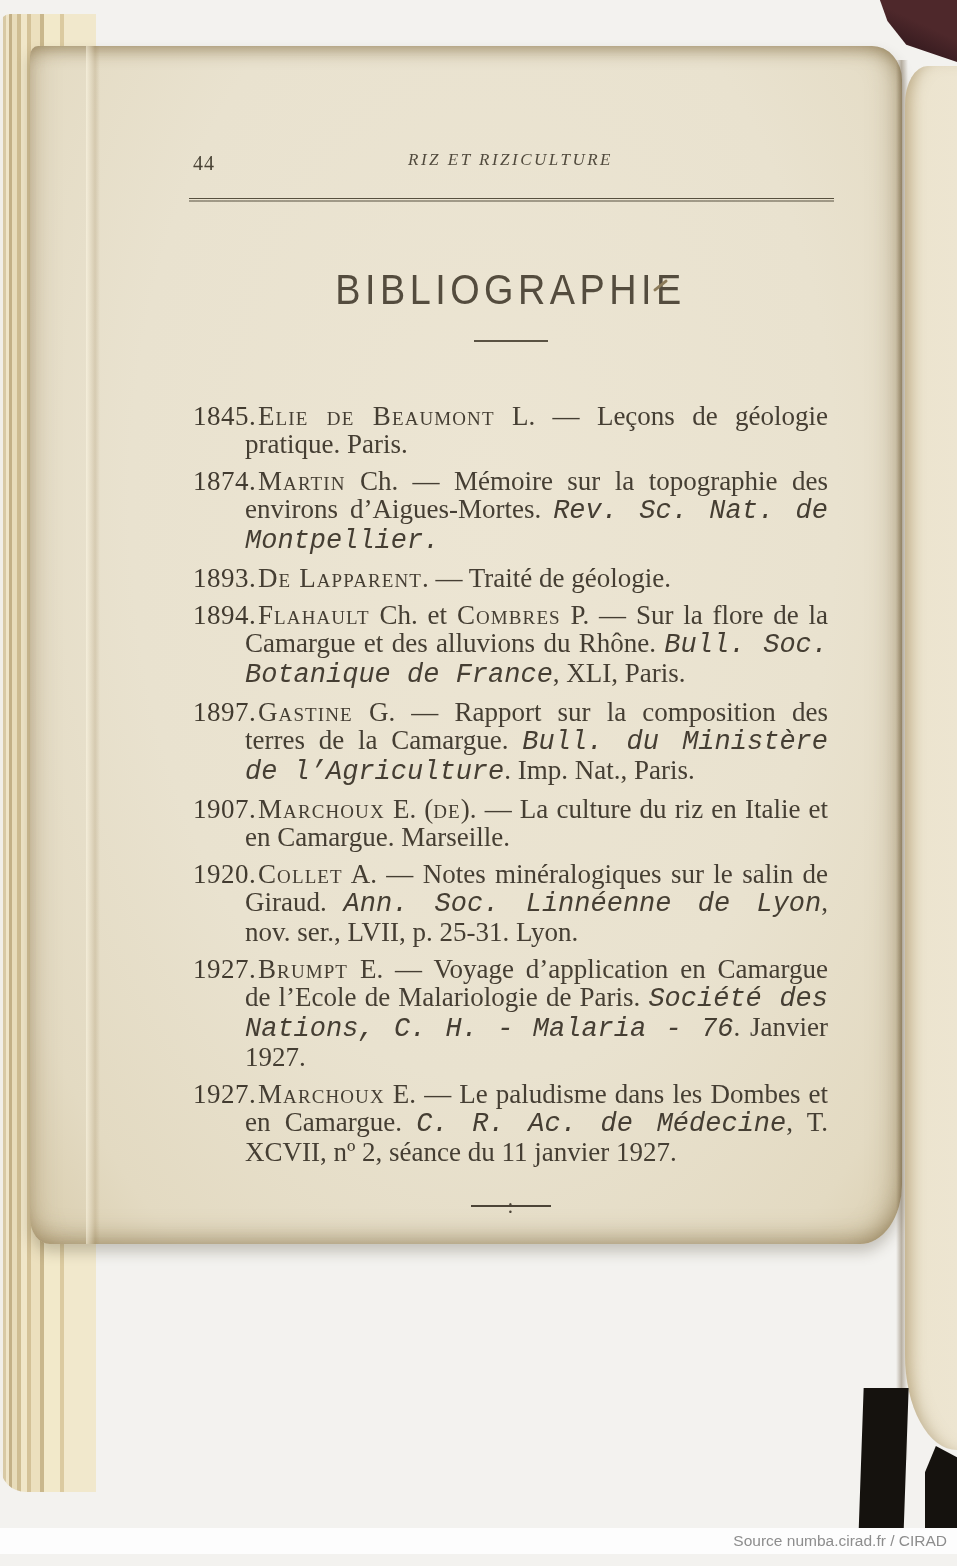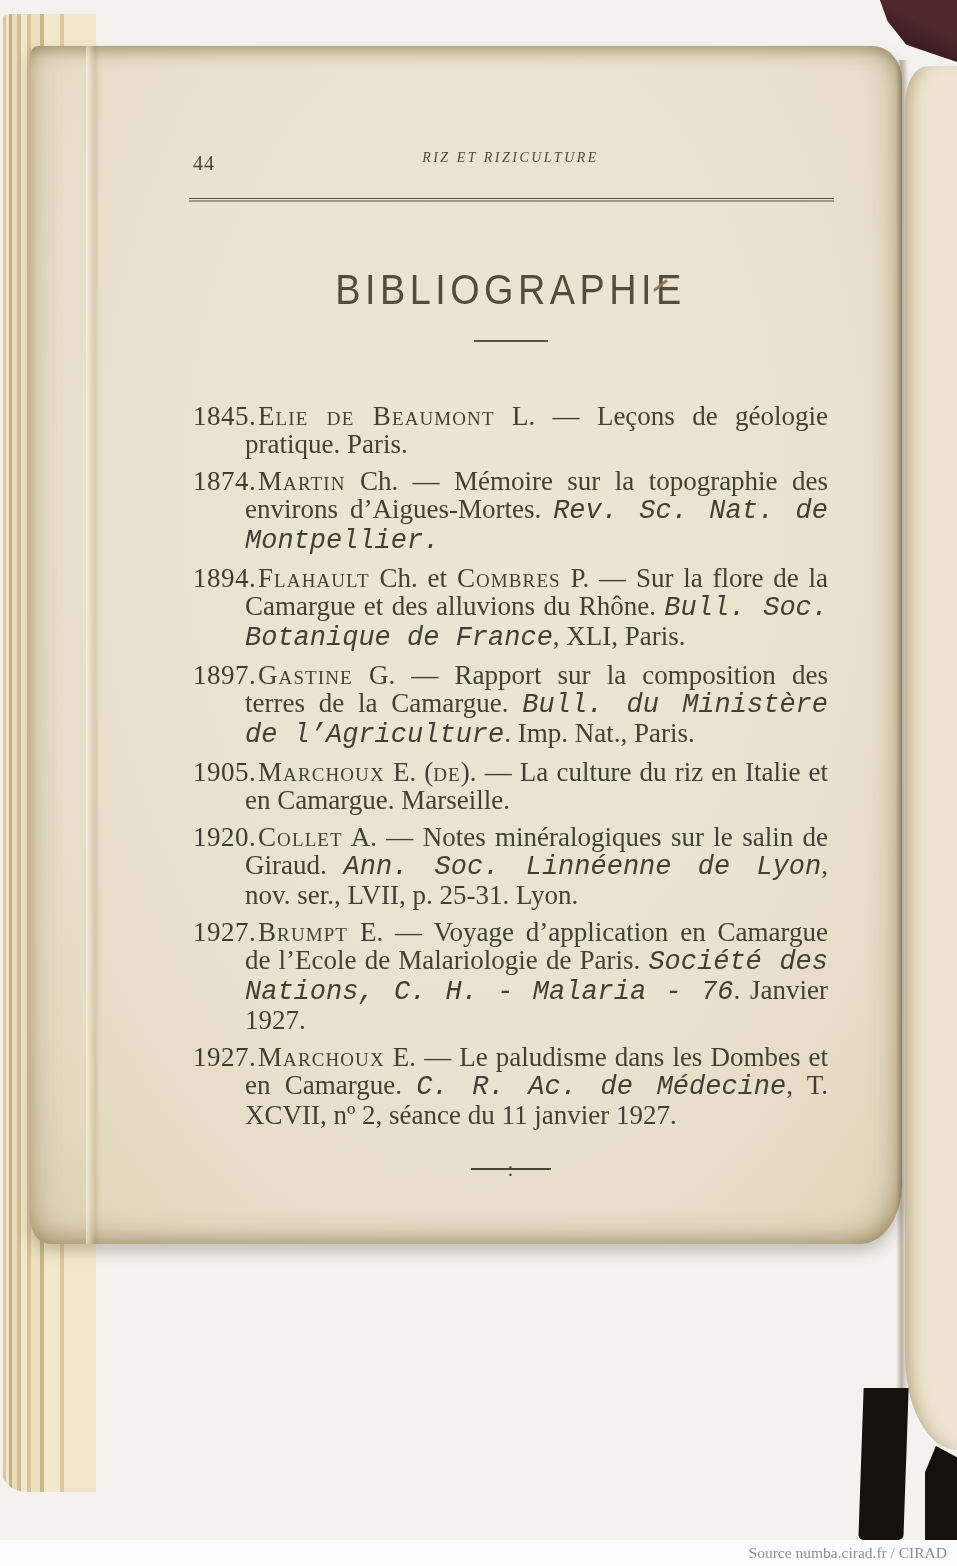--- a/index.html
+++ b/index.html
@@ -61,33 +61,33 @@
   }
   .black-bar{
     position:absolute;left:861px;top:1388px;width:45px;height:152px;
     background:#15120e;transform:skewX(-2deg);border-radius:0 0 5px 5px;
   }
   .black-corner{
     position:absolute;right:0;top:1446px;width:32px;height:94px;
     background:#15120e;clip-path:polygon(34% 0, 100% 12%, 100% 100%, 0 100%, 0 28%);
   }
   .footer-bar{
-    position:absolute;left:0;bottom:0;width:957px;height:26px;
+    position:absolute;left:0;bottom:12px;width:957px;height:26px;
     background:#fdfdfd;box-sizing:border-box;padding-right:10px;
-    font-family:Liberation Serif, serif;font-size:15.5px;
+    font-family:Liberation Sans, sans-serif;font-size:15.5px;
     color:#8d8d8d;text-align:right;line-height:26px;
   }
   
   .content{
     position:relative;height:100%;box-sizing:border-box;
     padding:0 74px 0 163px;color:#453e33;
   }
   .header{position:relative;margin-top:104px;height:26px;}
   .pagenum{position:absolute;left:0;top:2px;font-size:20px;letter-spacing:1px;color:#4a4336;}
-  .running{display:block;text-align:center;font-style:italic;font-size:14px;
+  .running{display:block;text-align:center;font-style:italic;font-size:17px;
     letter-spacing:2.5px;color:#514a3d;}
   .rule{
     margin:22px -6px 0 -4px;height:4px;
     background:linear-gradient(to bottom,#57503f 0 1.5px,rgba(0,0,0,0) 1.5px 2.5px,rgba(87,80,63,.5) 2.5px 3.5px);
   }
   .title{
     margin:64px 0 0;font-family:"Liberation Sans", sans-serif;font-weight:400;
     font-size:42px;line-height:48px;letter-spacing:5px;color:#544c3e;
     text-align:center;transform:scaleX(.9);
   }
@@ -120,23 +120,24 @@
     <div class="header">
       <span class="pagenum">44</span>
       <span class="running">RIZ ET RIZICULTURE</span>
     </div>
     <div class="rule"></div>
     <h1 class="title">BIBLIOGRAPHIE</h1>
     <div class="title-divider"></div>
     <div class="bib">
         <p class="entry"><span class="year">1845.</span><span class="sc">Elie de Beaumont</span><span class=""> L. — Leçons de géologie pratique. Paris.</span></p>
         <p class="entry"><span class="year">1874.</span><span class="sc">Martin</span><span class=""> Ch. — Mémoire sur la topographie des environs d’Aigues-Mortes. </span><span class="i">Rev. Sc. Nat. de Montpellier.</span></p>
+        <p class="entry"><span class="year">1893.</span><span class="sc">De Lapparent</span><span class="">. — Traité de géologie.</span></p>
         <p class="entry"><span class="year">1894.</span><span class="sc">Flahault</span><span class=""> Ch. et </span><span class="sc">Combres</span><span class=""> P. — Sur la flore de la Camargue et des alluvions du Rhône. </span><span class="i">Bull. Soc. Botanique de France</span><span class="">, XLI, Paris.</span></p>
         <p class="entry"><span class="year">1897.</span><span class="sc">Gastine</span><span class=""> G. — Rapport sur la composition des terres de la Camargue. </span><span class="i">Bull. du Ministère de l’Agriculture</span><span class="">. Imp. Nat., Paris.</span></p>
-        <p class="entry"><span class="year">1905.</span><span class="sc">Marchoux</span><span class=""> E. (</span><span class="sc">de</span><span class="">). — La culture du riz en Italie et en Camargue. Marseille.</span></p>
+        <p class="entry"><span class="year">1907.</span><span class="sc">Marchoux</span><span class=""> E. (</span><span class="sc">de</span><span class="">). — La culture du riz en Italie et en Camargue. Marseille.</span></p>
         <p class="entry"><span class="year">1920.</span><span class="sc">Collet</span><span class=""> A. — Notes minéralogiques sur le salin de Giraud. </span><span class="i">Ann. Soc. Linnéenne de Lyon</span><span class="">, nov. ser., LVII, p. 25-31. Lyon.</span></p>
         <p class="entry"><span class="year">1927.</span><span class="sc">Brumpt</span><span class=""> E. — Voyage d’application en Camargue de l’Ecole de Malariologie de Paris. </span><span class="i">Société des Nations, C. H. - Malaria - 76</span><span class="">. Janvier 1927.</span></p>
         <p class="entry"><span class="year">1927.</span><span class="sc">Marchoux</span><span class=""> E. — Le paludisme dans les Dombes et en Camargue. </span><span class="i">C. R. Ac. de Médecine</span><span class="">, T. XCVII, nº 2, séance du 11 janvier 1927.</span></p>
       </div>
     <div class="end-mark">
       <span class="dash-line"></span>
       <span class="colon">:</span>
     </div>
   </div>
   <div class="ink-mark"></div>

